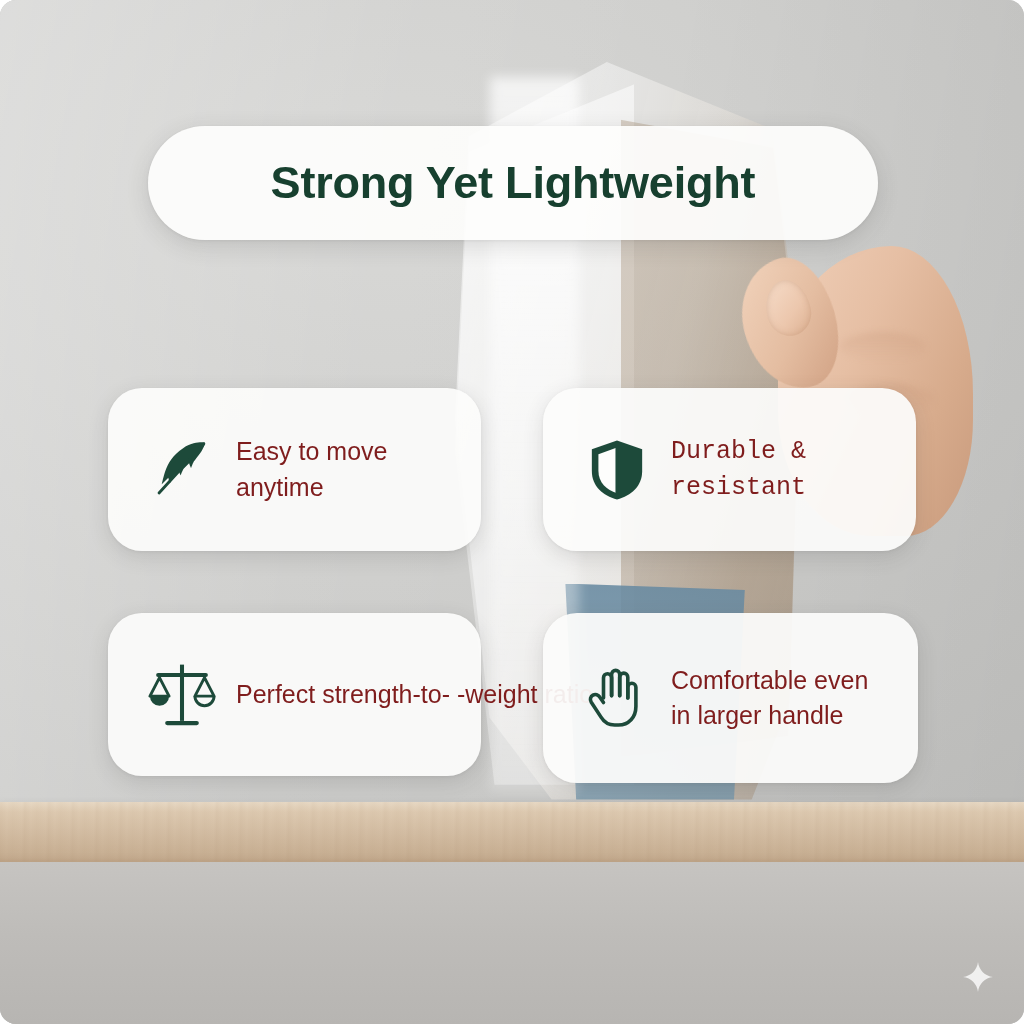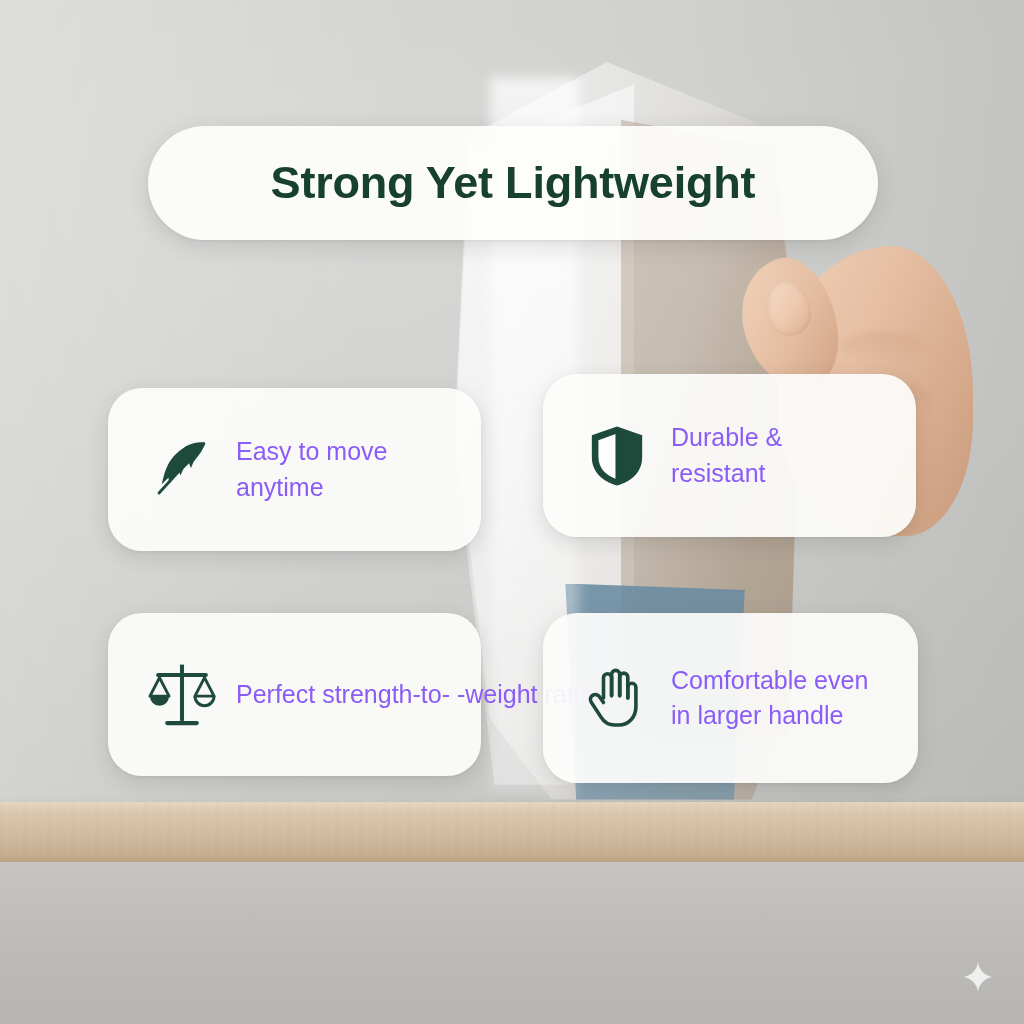--- a/index.html
+++ b/index.html
@@ -10,20 +10,21 @@
     overflow: hidden;
     font-family: "Liberation Sans", sans-serif;
   }
 
   #stage {
     position: relative;
     width: 1024px;
     height: 1024px;
     background: #c9c9c8;
     overflow: hidden;
+    border-radius: 16px;
   }
 
   
   .photo-bg {
     position: absolute;
     inset: 0;
     background:
       radial-gradient(125% 85% at 38% 18%, #d6d6d4 0%, #cdcdcb 45%, #c2c2c0 100%);
   }
   
@@ -194,40 +195,40 @@
     position: absolute;
     width: 373px; height: 163px;
     border-radius: 34px;
     background: rgba(252,252,251,0.935);
     box-shadow: 0 6px 20px rgba(60,60,60,0.15), 0 1px 3px rgba(60,60,60,0.07);
     display: flex;
     align-items: center;
     padding-left: 36px;
   }
   .card-1 { left: 108px;  top: 388px; }
-  .card-2 { left: 543px;  top: 374px; }
+  .card-2 { left: 543px;  top: 388px; font-family: Liberation Mono, monospace; }
   .card-3 { left: 108px;  top: 613px; }
   .card-4 { left: 543px;  top: 613px; width: 375px; height: 170px; }
 
   .card-icon {
     width: 76px;
     min-width: 76px;
     height: 76px;
     display: flex;
     align-items: center;
     justify-content: center;
     color: #1d4a3a;
   }
   .card-icon svg { display: block; }
 
   .card-label {
     margin-left: 16px;
     font-size: 25px;
     line-height: 1.42;
-    color: #8b5cf6;
+    color: #7f1d1d;
     white-space: pre-line;
   }
   .card-3 .card-label { white-space: nowrap; }
 
   .footer-banner {
     left: 100px; top: 852px;
     width: 826px; height: 97px;
     border-radius: 48px;
     background: rgba(250,249,246,0.945);
     box-shadow: 0 6px 20px rgba(60,60,60,0.15);

